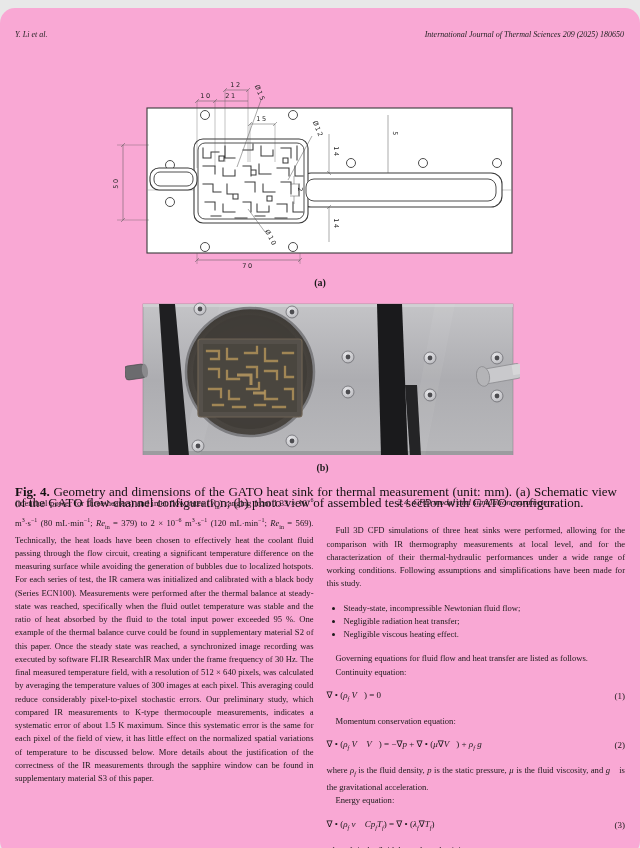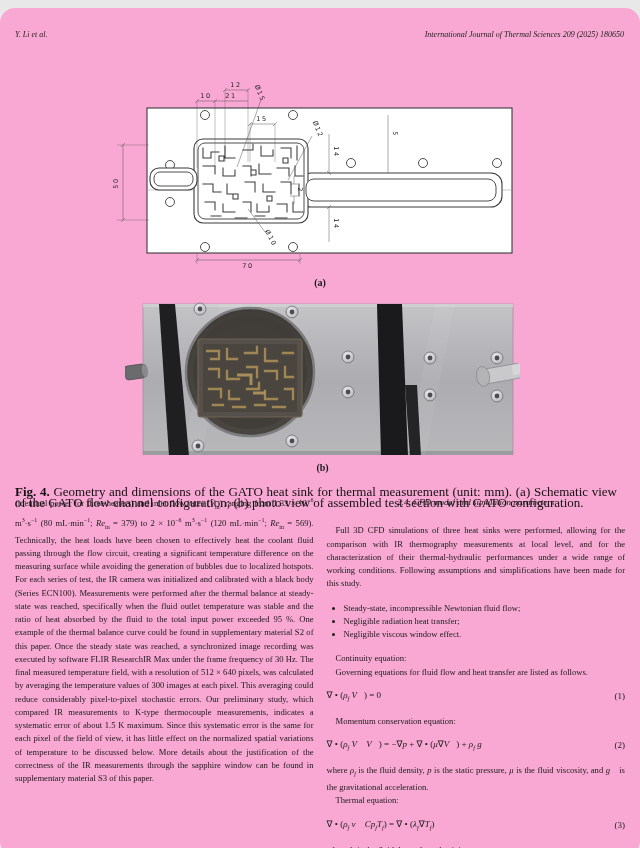--- a/index.html
+++ b/index.html
@@ -261,35 +261,35 @@
     <div class="col">
       <p>(identical power for three heaters) and inlet flow rates (<i>V̇</i><sub>in</sub>) ranging from 1.33 × 10<sup>−6</sup> m<sup>3</sup>·s<sup>−1</sup> (80 mL·min<sup>−1</sup>; <i>Re</i><sub>in</sub> = 379) to 2 × 10<sup>−6</sup> m<sup>3</sup>·s<sup>−1</sup> (120 mL·min<sup>−1</sup>; <i>Re</i><sub>in</sub> = 569). Technically, the heat loads have been chosen to effectively heat the coolant fluid passing through the flow circuit, creating a significant temperature difference on the measuring surface while avoiding the generation of bubbles due to localized hotspots. For each series of test, the IR camera was initialized and calibrated with a black body (Series ECN100). Measurements were performed after the thermal balance at steady-state was reached, specifically when the fluid outlet temperature was stable and the ratio of heat absorbed by the fluid to the total input power exceeded 95 %. One example of the thermal balance curve could be found in supplementary material S2 of this paper. Once the steady state was reached, a synchronized image recording was executed by software FLIR ResearchIR Max under the frame frequency of 30 Hz. The final measured temperature field, with a resolution of 512 × 640 pixels, was calculated by averaging the temperature values of 300 images at each pixel. This averaging could reduce considerably pixel-to-pixel stochastic errors. Our preliminary study, which compared IR measurements to K-type thermocouple measurements, indicates a systematic error of about 1.5 K maximum. Since this systematic error is the same for each pixel of the field of view, it has little effect on the normalized spatial variations of temperature to be discussed below. More details about the justification of the correctness of the IR measurements through the sapphire window can be found in supplementary material S3 of this paper.</p>
     </div>
 
     <div class="col">
       <div class="sec-head">2.4. CFD model and simulation parameters</div>
       <p class="indent">Full 3D CFD simulations of three heat sinks were performed, allowing for the comparison with IR thermography measurements at local level, and for the characterization of their thermal-hydraulic performances under a wide range of working conditions. Following assumptions and simplifications have been made for this study.</p>
       <ul class="assump">
         <li>Steady-state, incompressible Newtonian fluid flow;</li>
         <li>Negligible radiation heat transfer;</li>
-        <li>Negligible viscous window effect.</li>
+        <li>Negligible viscous heating effect.</li>
       </ul>
+      <p class="indent">Governing equations for fluid flow and heat transfer are listed as follows.</p>
       <p class="indent eqline">Continuity equation:</p>
-      <p class="indent">Governing equations for fluid flow and heat transfer are listed as follows.</p>
       <div class="eq-row">
         <span class="eq">∇ • (<i>ρ<sub>f</sub></i> <i>V⃗</i>) = 0</span>
         <span class="eq-num">(1)</span>
       </div>
       <p class="indent eqline">Momentum conservation equation:</p>
       <div class="eq-row">
         <span class="eq">∇ • (<i>ρ<sub>f</sub></i> <i>V⃗</i> <i>V⃗</i>) = −∇<i>p</i> + ∇ • (<i>μ</i>∇<i>V⃗</i>) + <i>ρ<sub>f</sub></i> <i>g⃗</i></span>
         <span class="eq-num">(2)</span>
       </div>
       <p>where <i>ρ<sub>f</sub></i> is the fluid density, <i>p</i> is the static pressure, <i>μ</i> is the fluid viscosity, and <i>g⃗</i> is the gravitational acceleration.</p>
-      <p class="indent eqline">Thermal equation:</p>
+      <p class="indent eqline">Energy equation:</p>
       <div class="eq-row">
         <span class="eq">∇ • (<i>ρ<sub>f</sub></i> <i>v⃗</i> <i>Cp<sub>f</sub>T<sub>f</sub></i>) = ∇ • (<i>λ<sub>f</sub></i>∇<i>T<sub>f</sub></i>)</span>
         <span class="eq-num">(3)</span>
       </div>
       <p>where <i>λ<sub>f</sub></i> is the fluid thermal conductivity.</p>
     </div>
 
   </div>
 </div>
 

